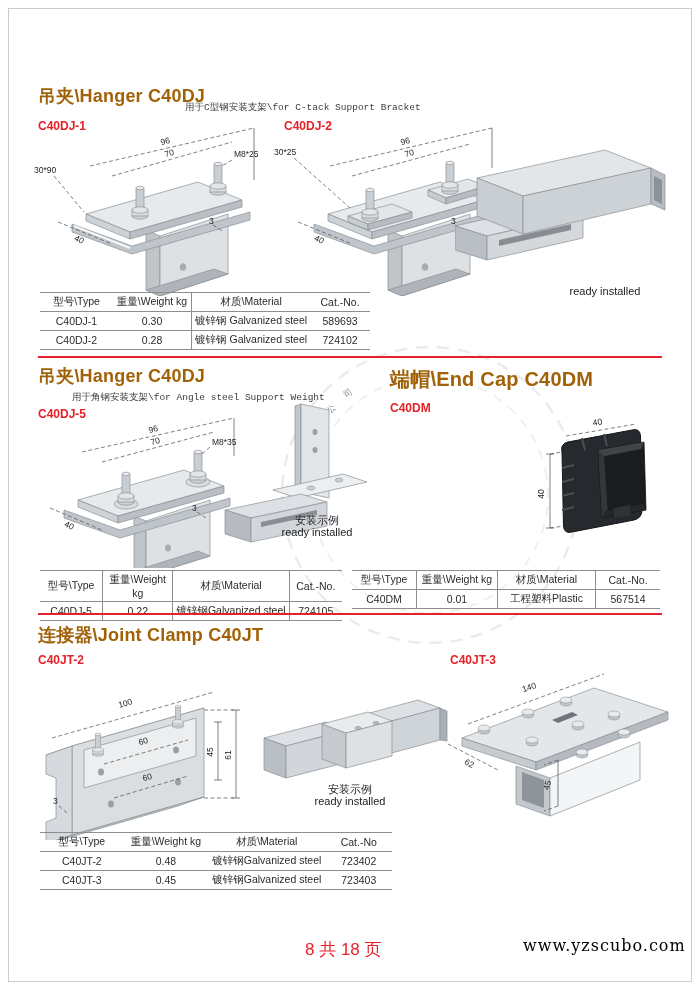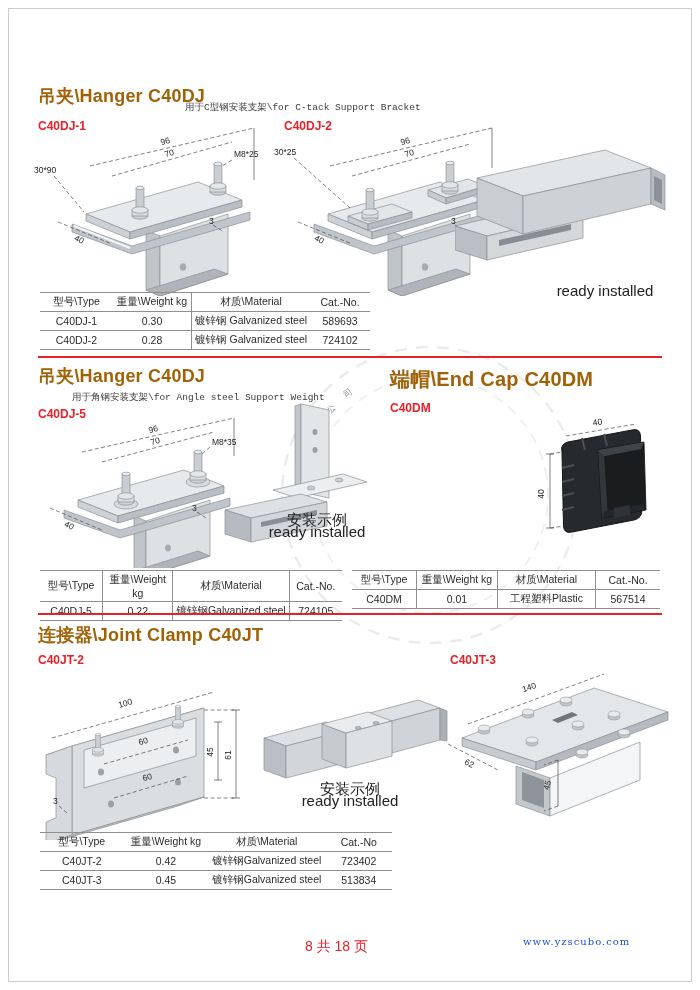--- a/index.html
+++ b/index.html
@@ -9,23 +9,23 @@
   .frame{left:8px;top:8px;width:682px;height:972px;border:1px solid #cccccc;}
   .sec-title{color:#a16207;font-weight:bold;font-size:18px;letter-spacing:.2px;}
   .prod{color:#e62129;font-weight:bold;font-size:12px;}
   .sub{font-size:9.5px;color:#3c3c3c;font-family:Liberation Mono, monospace;}
   .divider{height:2px;background:#e62129;width:624px;left:38px;}
   .spec{border-collapse:collapse;font-size:10.5px;color:#2b2b2b;text-align:center;
         border-top:1.2px solid #8e8e8e;border-bottom:1.2px solid #8e8e8e;}
   .spec th{font-weight:normal;padding:2px 3px;}
   .spec td{border-top:1px solid #8e8e8e;padding:2px 3px;white-space:nowrap;}
   .vl{border-left:1px solid #8e8e8e;}
-  .install-note{font-size:15px;color:#222;text-align:center;line-height:12px;}
-  .footer-page{color:#e62129;font-size:14px;}
-  .footer-url{font-family:"DejaVu Serif",serif;font-size:10px;color:#1d4ed8;letter-spacing:1px;}
+  .install-note{font-size:11px;color:#222;text-align:center;line-height:12px;}
+  .footer-page{color:#e62129;font-size:17px;}
+  .footer-url{font-family:"DejaVu Serif",serif;font-size:16px;color:#000000;letter-spacing:1px;}
   svg text{font-family:"Liberation Sans",sans-serif;font-size:8.5px;fill:#1e1e1e;}
   .dim{stroke:#4a4a4a;stroke-width:0.7;stroke-dasharray:4 2.5;fill:none;}
   .sld{stroke:#4a4a4a;stroke-width:0.7;fill:none;}
   .mtl{stroke:#8a9095;stroke-width:0.7;}
 </style>
 </head>
 <body>
 
 <svg width="0" height="0" style="position:absolute" aria-hidden="true">
   <defs>
@@ -380,27 +380,27 @@
 <table class="spec abs" style="left:40px;top:832px;width:352px">
   <tbody>
       <tr>
     <th style="width:86px">型号\Type</th>
     <th style="width:88px">重量\Weight kg</th>
     <th style="width:112px">材质\Material</th>
     <th style="width:66px">Cat.-No</th>
   </tr>
   <tr>
     <td>C40JT-2</td>
-    <td>0.42</td>
+    <td>0.48</td>
     <td>镀锌钢Galvanized steel</td>
     <td>723402</td>
   </tr>
   <tr>
     <td>C40JT-3</td>
     <td>0.45</td>
     <td>镀锌钢Galvanized steel</td>
-    <td>513834</td>
+    <td>723403</td>
   </tr>
 </tbody>
   </table>
 
 <div class="abs footer-page" style="left:305px;top:938px">8 共 18 页</div>
 <div class="abs footer-url" style="left:523px;top:936px">www.yzscubo.com</div>
 
 </body></html>

